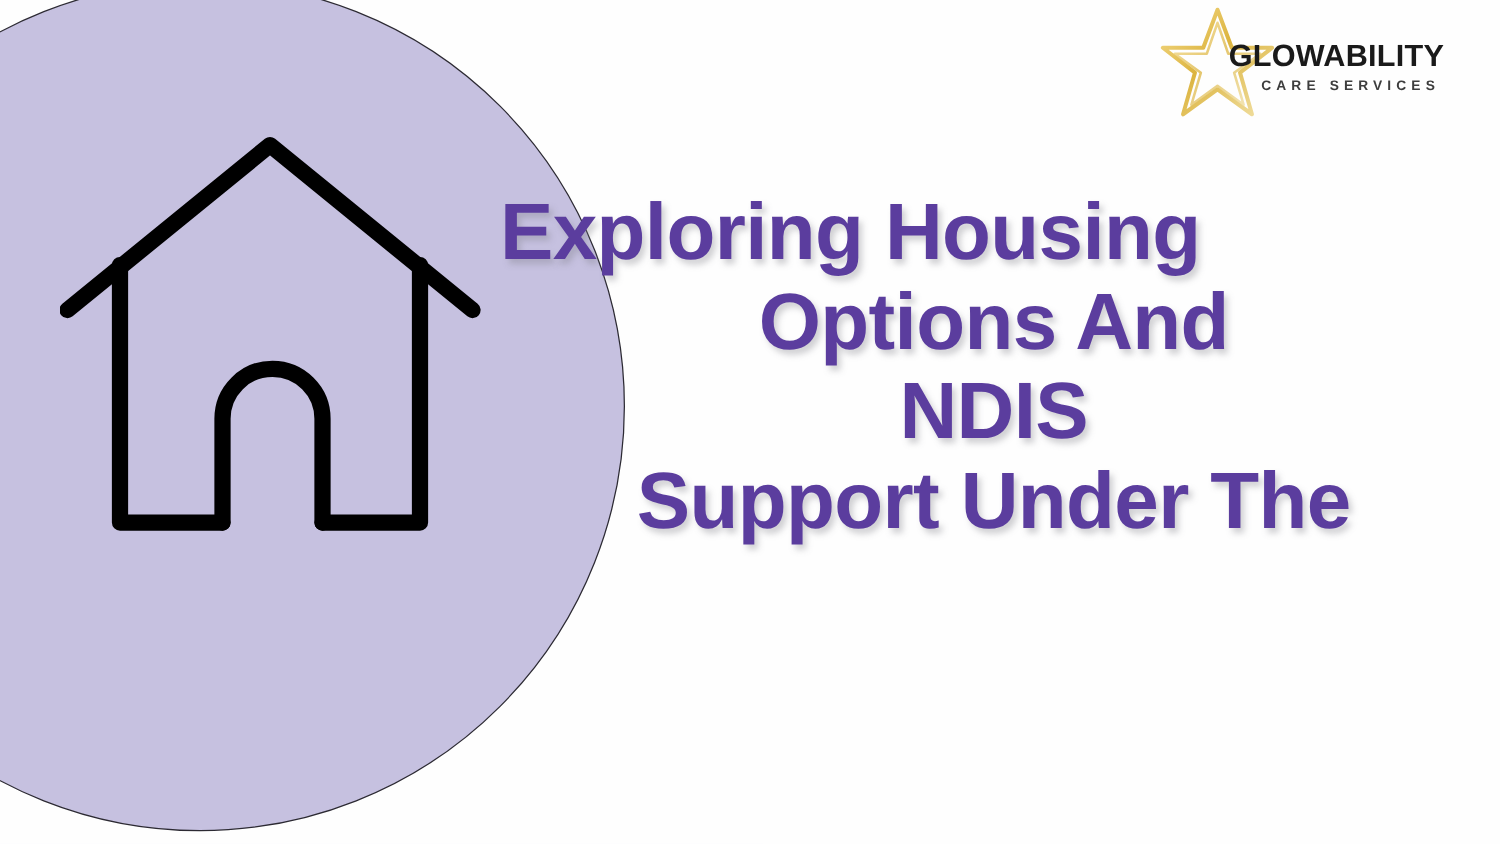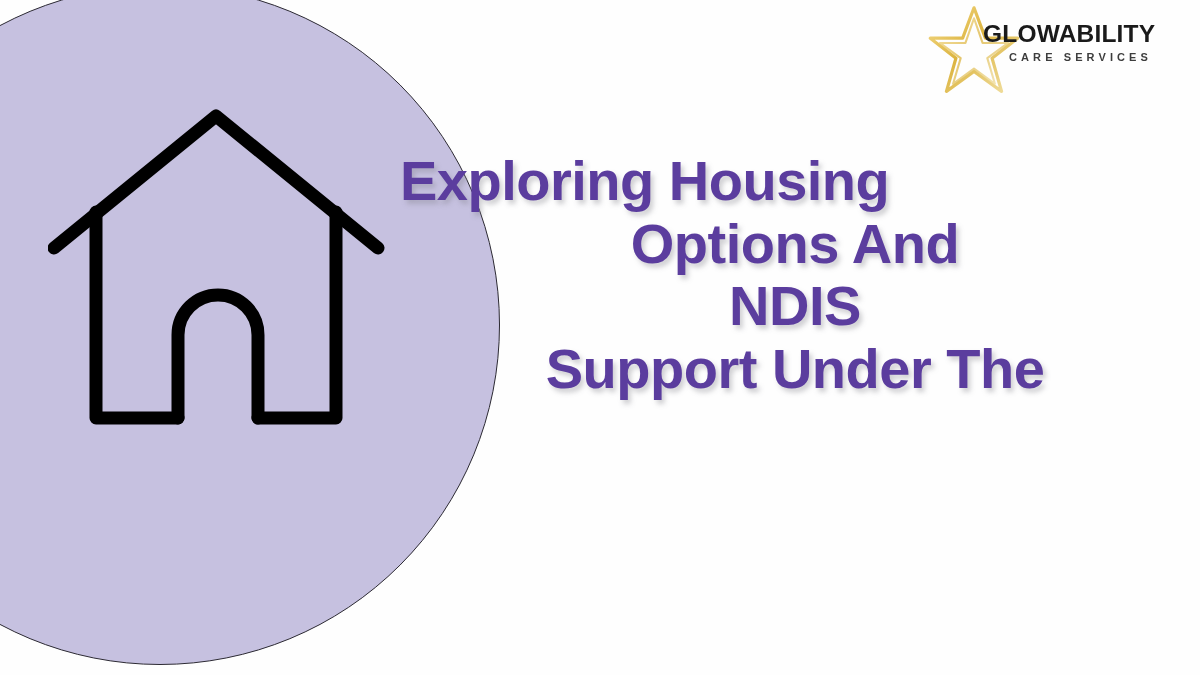--- a/index.html
+++ b/index.html
@@ -61,40 +61,41 @@
     top: 20px;
     width: 195px;
   }
   .logo-name {
     font-size: 24.5px;
     font-weight: bold;
     color: #1a1a1a;
     letter-spacing: 0.2px;
     line-height: 1;
     white-space: nowrap;
+    margin-top: 12px;
   }
   .logo-tagline {
     font-size: 11px;
     font-weight: bold;
     color: #3d3d3d;
     letter-spacing: 4.1px;
     line-height: 1;
     margin-top: 5px;
     white-space: nowrap;
     margin-left: 26px;
   }
 
   
   .headline {
     position: absolute;
     left: 400px;
     top: 150px;
     width: 790px;
     text-align: center;
-    font-size: 56px;
+    font-size: 64px;
     font-weight: bold;
     line-height: 1.12;
     color: #5b3d9e;
     letter-spacing: -0.5px;
     text-shadow: 3px 4px 5px rgba(120,120,130,0.35);
   }
   .headline .line { display: block; white-space: nowrap; text-align: center; }
   .headline .line.l1 { text-align: left; }
 </style>
 </head>

